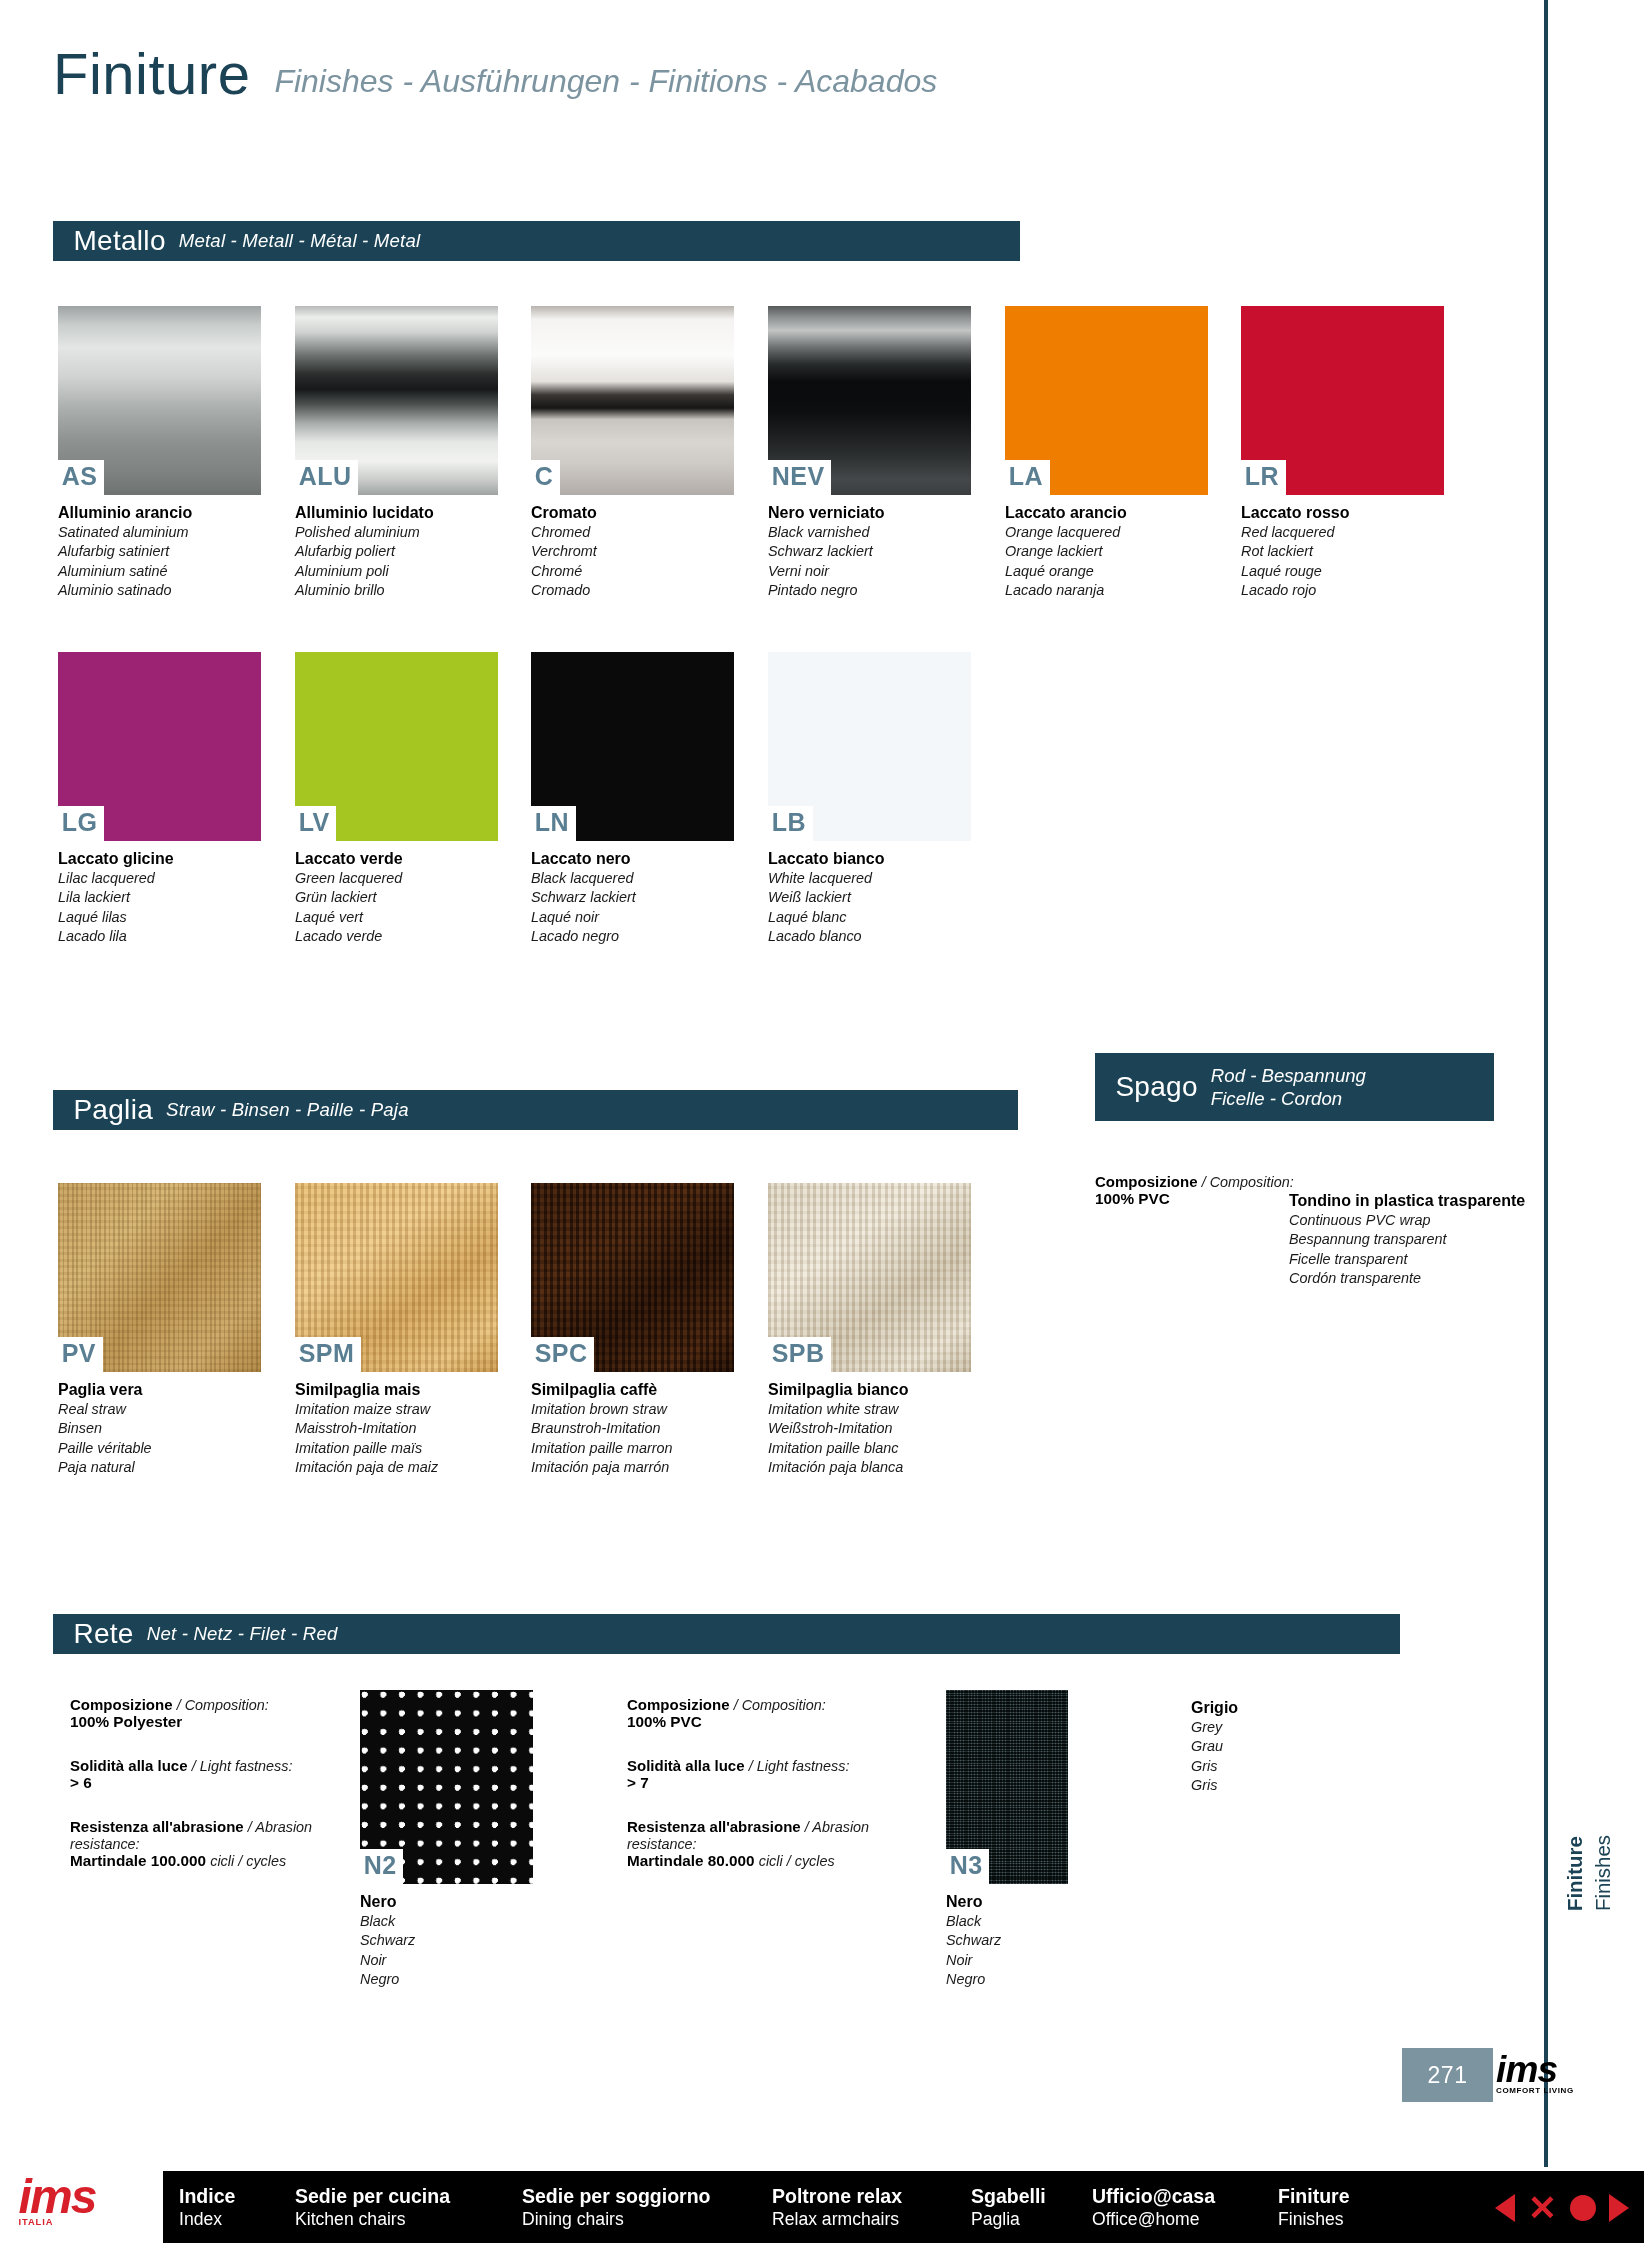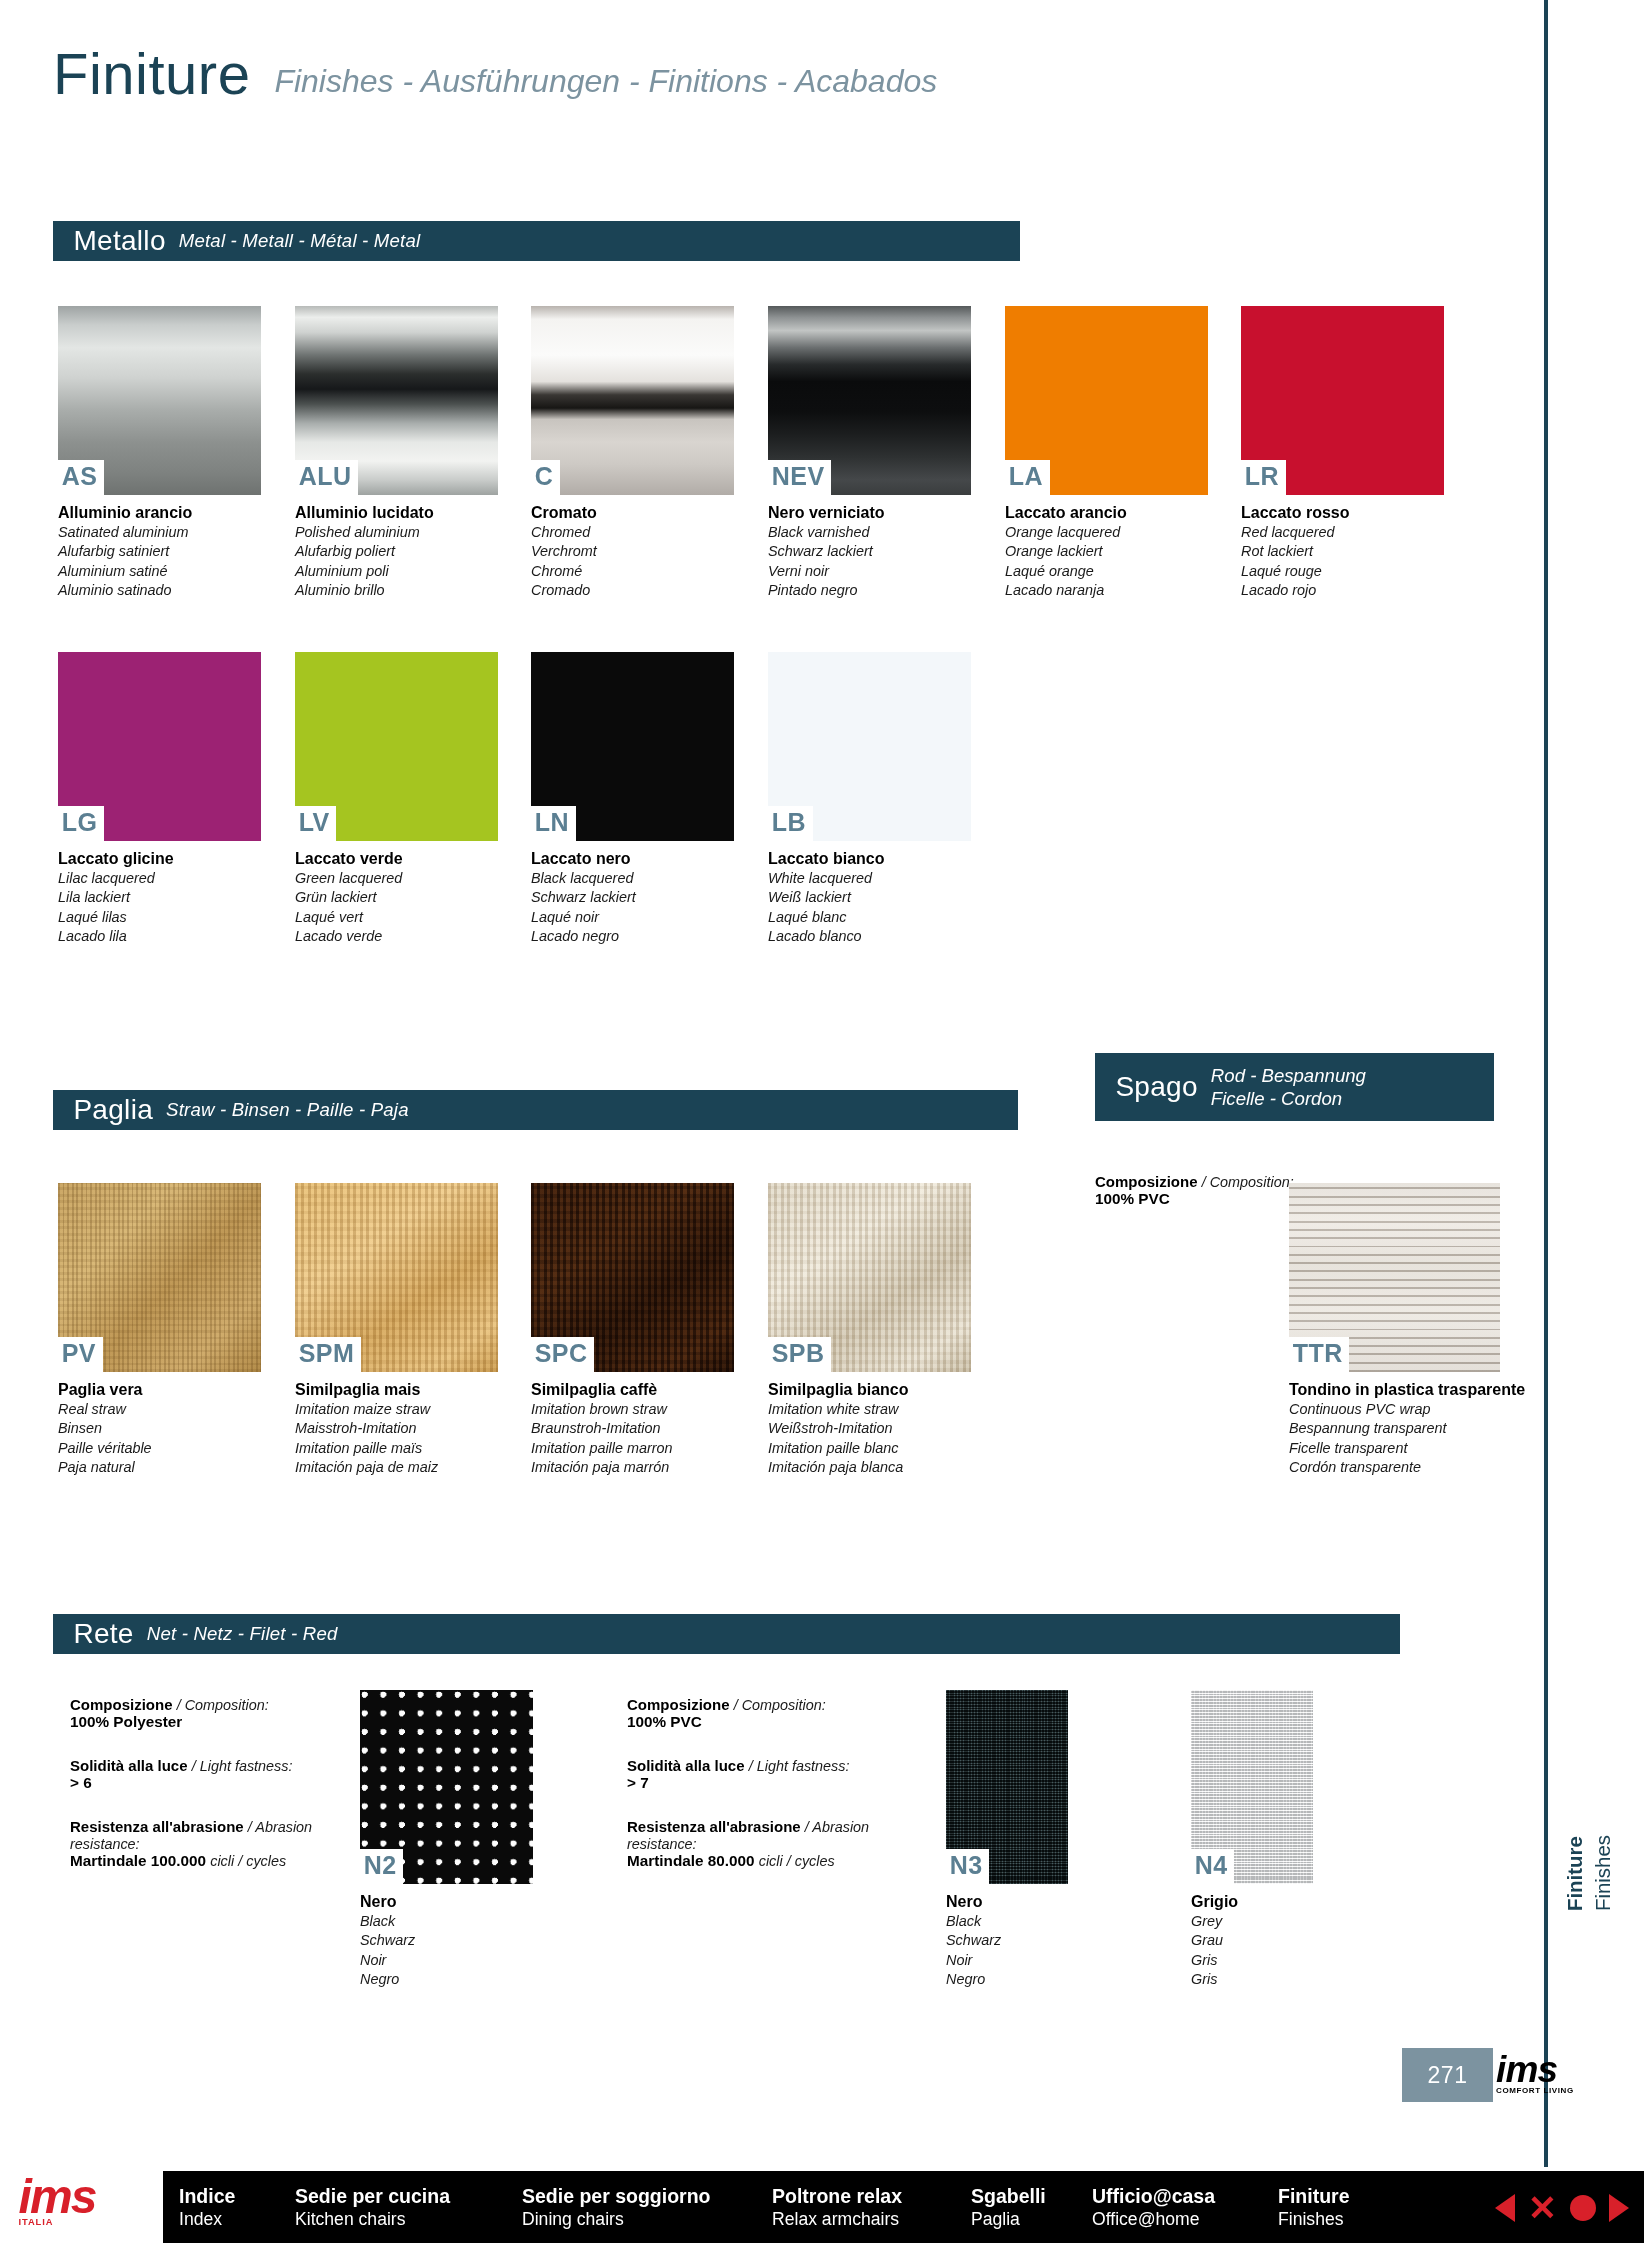--- a/index.html
+++ b/index.html
@@ -312,23 +312,20 @@
         <div class="sw-name">Similpaglia bianco</div>
         <div class="sw-tr">Imitation white straw</div>
         <div class="sw-tr">Weißstroh-Imitation</div>
         <div class="sw-tr">Imitation paille blanc</div>
         <div class="sw-tr">Imitación paja blanca</div>
       </div>
     </div>
 
   <div id="rod-host">
       <div class="swatch-block" style="left: 1289px; top: 1183px;">
-        <div class="swatch-img tex-ttr" style="width: 211px; height: 189px;">
-          <span class="swatch-code">TTR</span>
-        </div>
         <div class="sw-name">Tondino in plastica trasparente</div>
         <div class="sw-tr">Continuous PVC wrap</div>
         <div class="sw-tr">Bespannung transparent</div>
         <div class="sw-tr">Ficelle transparent</div>
         <div class="sw-tr">Cordón transparente</div>
       </div>
     </div>
 
   <div class="sect-bar" style="left:53px; top:1614px; width:1347px; height:40px;">
     <span class="sect-name">Rete</span>
@@ -388,23 +385,20 @@
         <div class="swatch-img tex-n3" style="width: 122px; height: 194px;">
           <span class="swatch-code">N3</span>
         </div>
         <div class="sw-name">Nero</div>
         <div class="sw-tr">Black</div>
         <div class="sw-tr">Schwarz</div>
         <div class="sw-tr">Noir</div>
         <div class="sw-tr">Negro</div>
       </div>
       <div class="swatch-block" style="left: 1191px; top: 1690px;">
-        <div class="swatch-img tex-n4" style="width: 122px; height: 194px;">
-          <span class="swatch-code">N4</span>
-        </div>
         <div class="sw-name">Grigio</div>
         <div class="sw-tr">Grey</div>
         <div class="sw-tr">Grau</div>
         <div class="sw-tr">Gris</div>
         <div class="sw-tr">Gris</div>
       </div>
     </div>
 
   <div class="side-label">
     <span class="b">Finiture</span>

